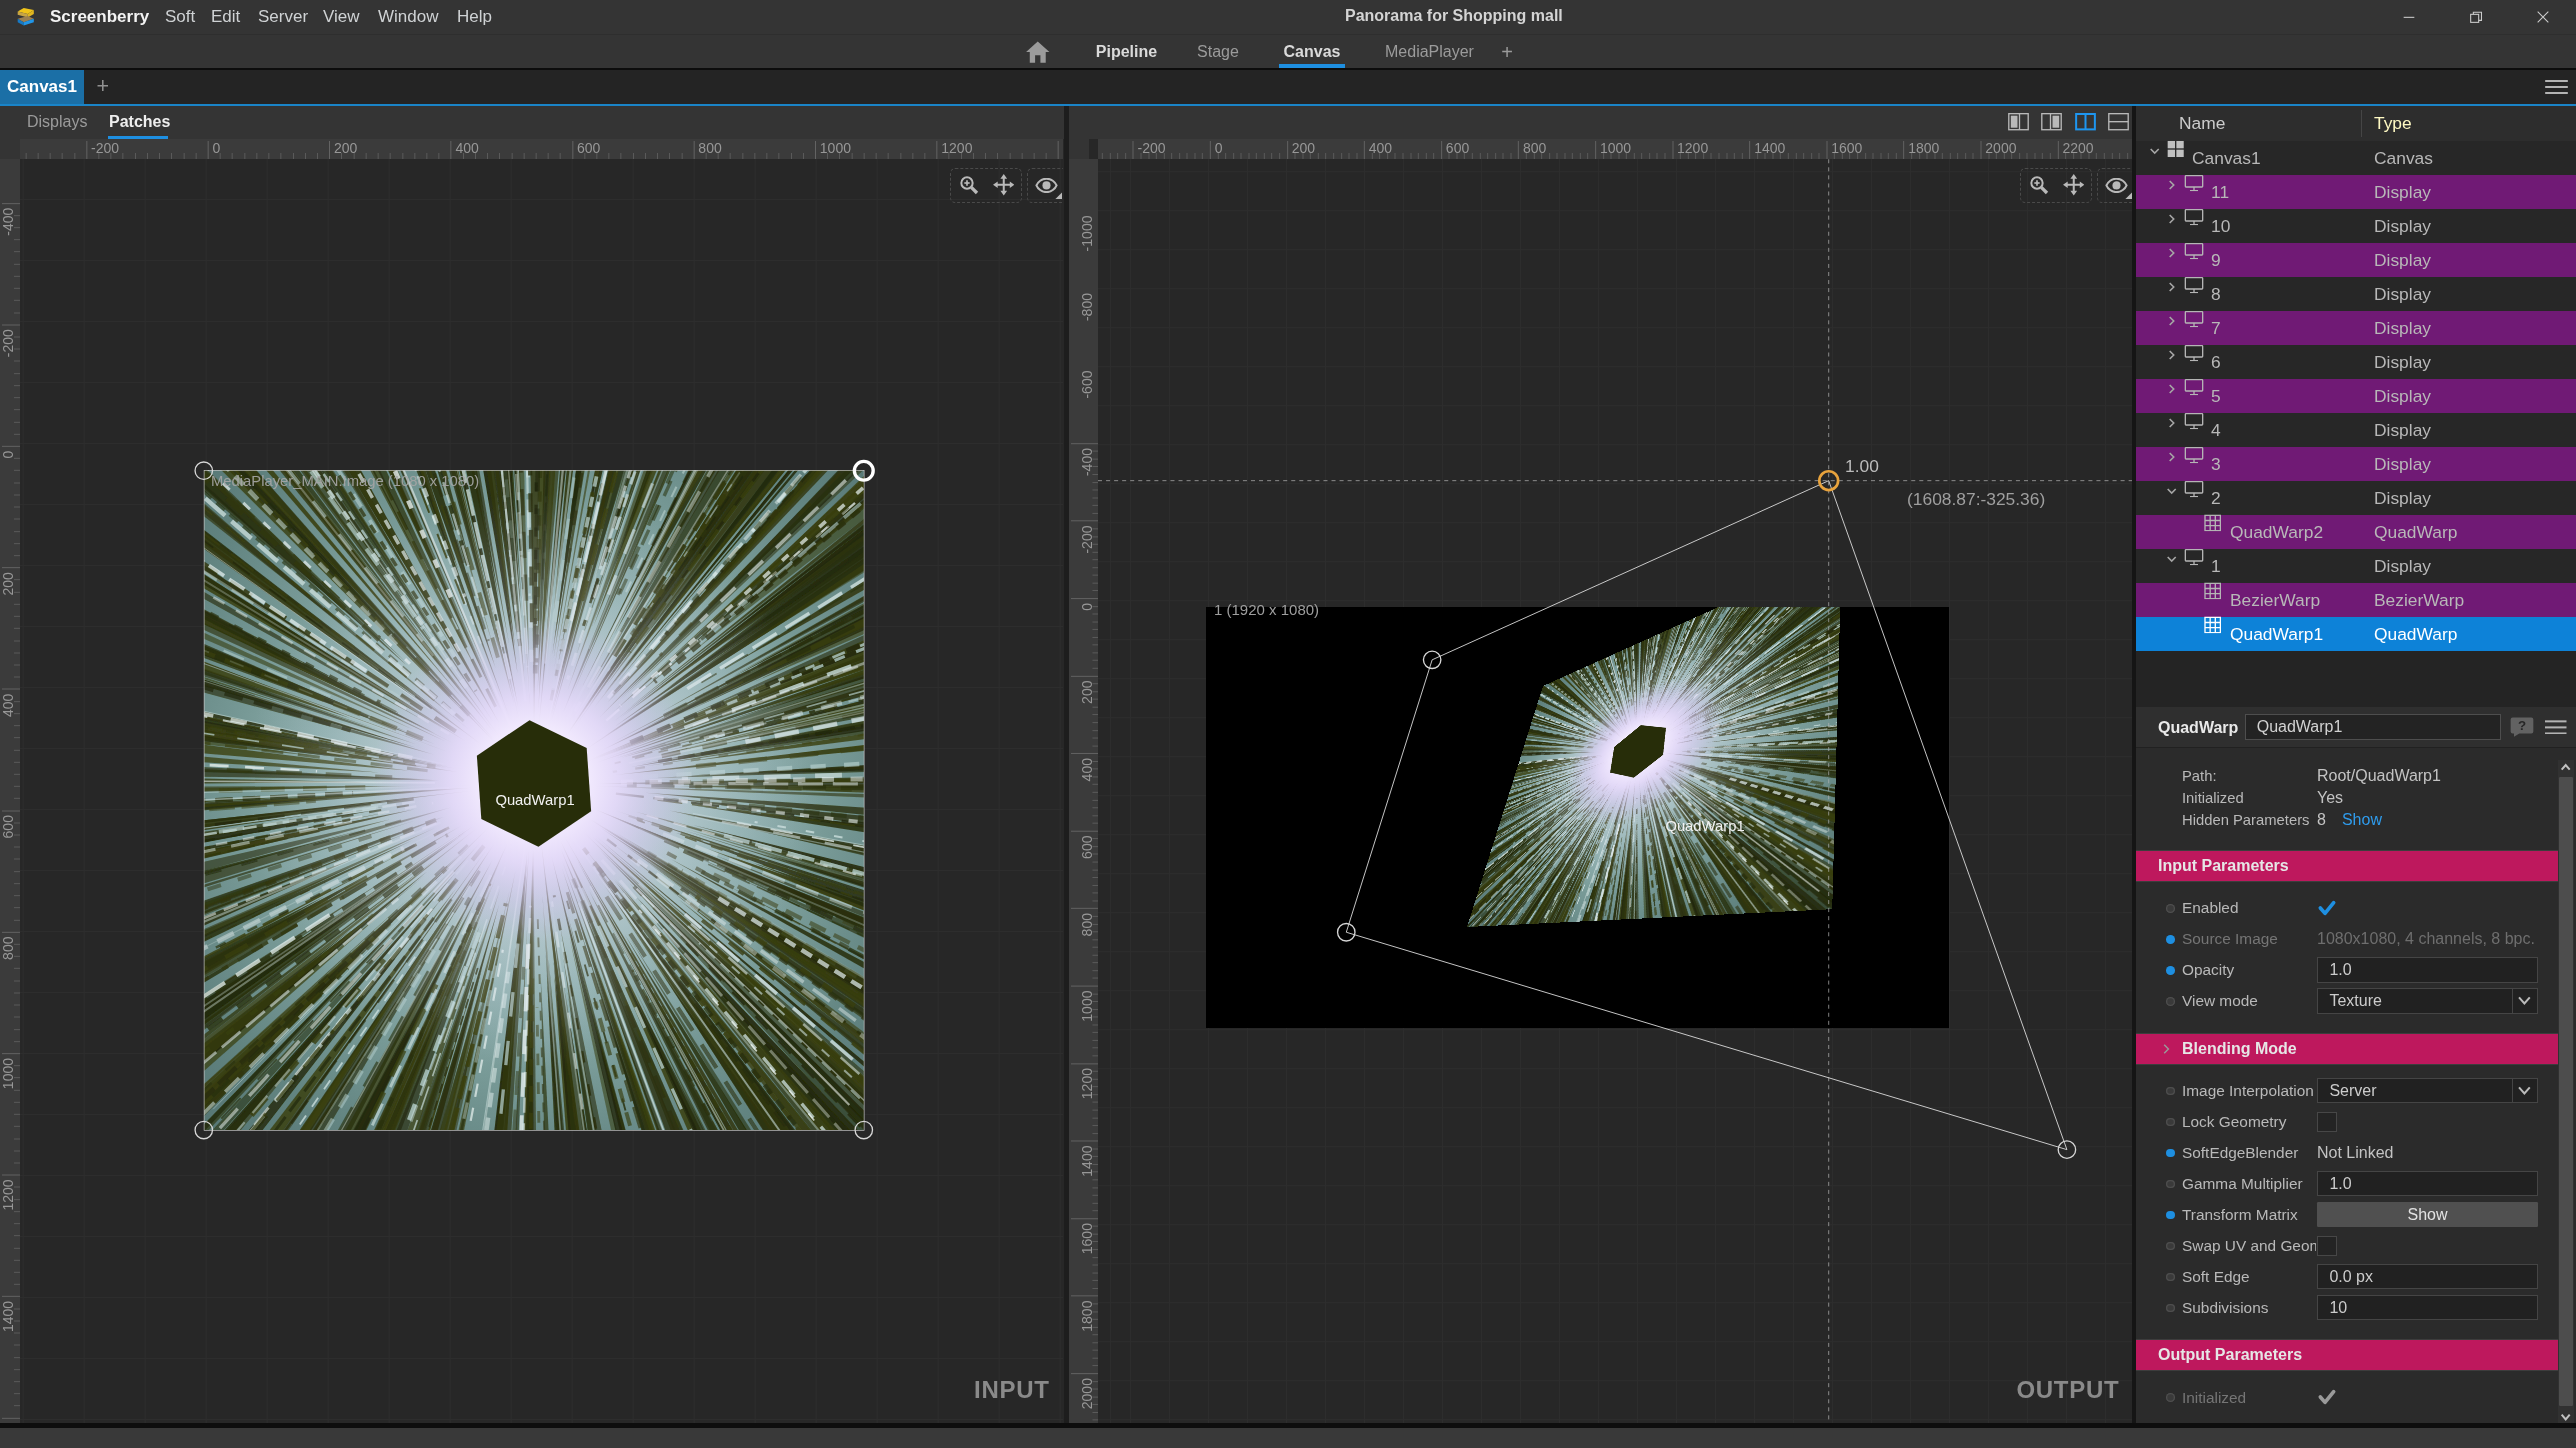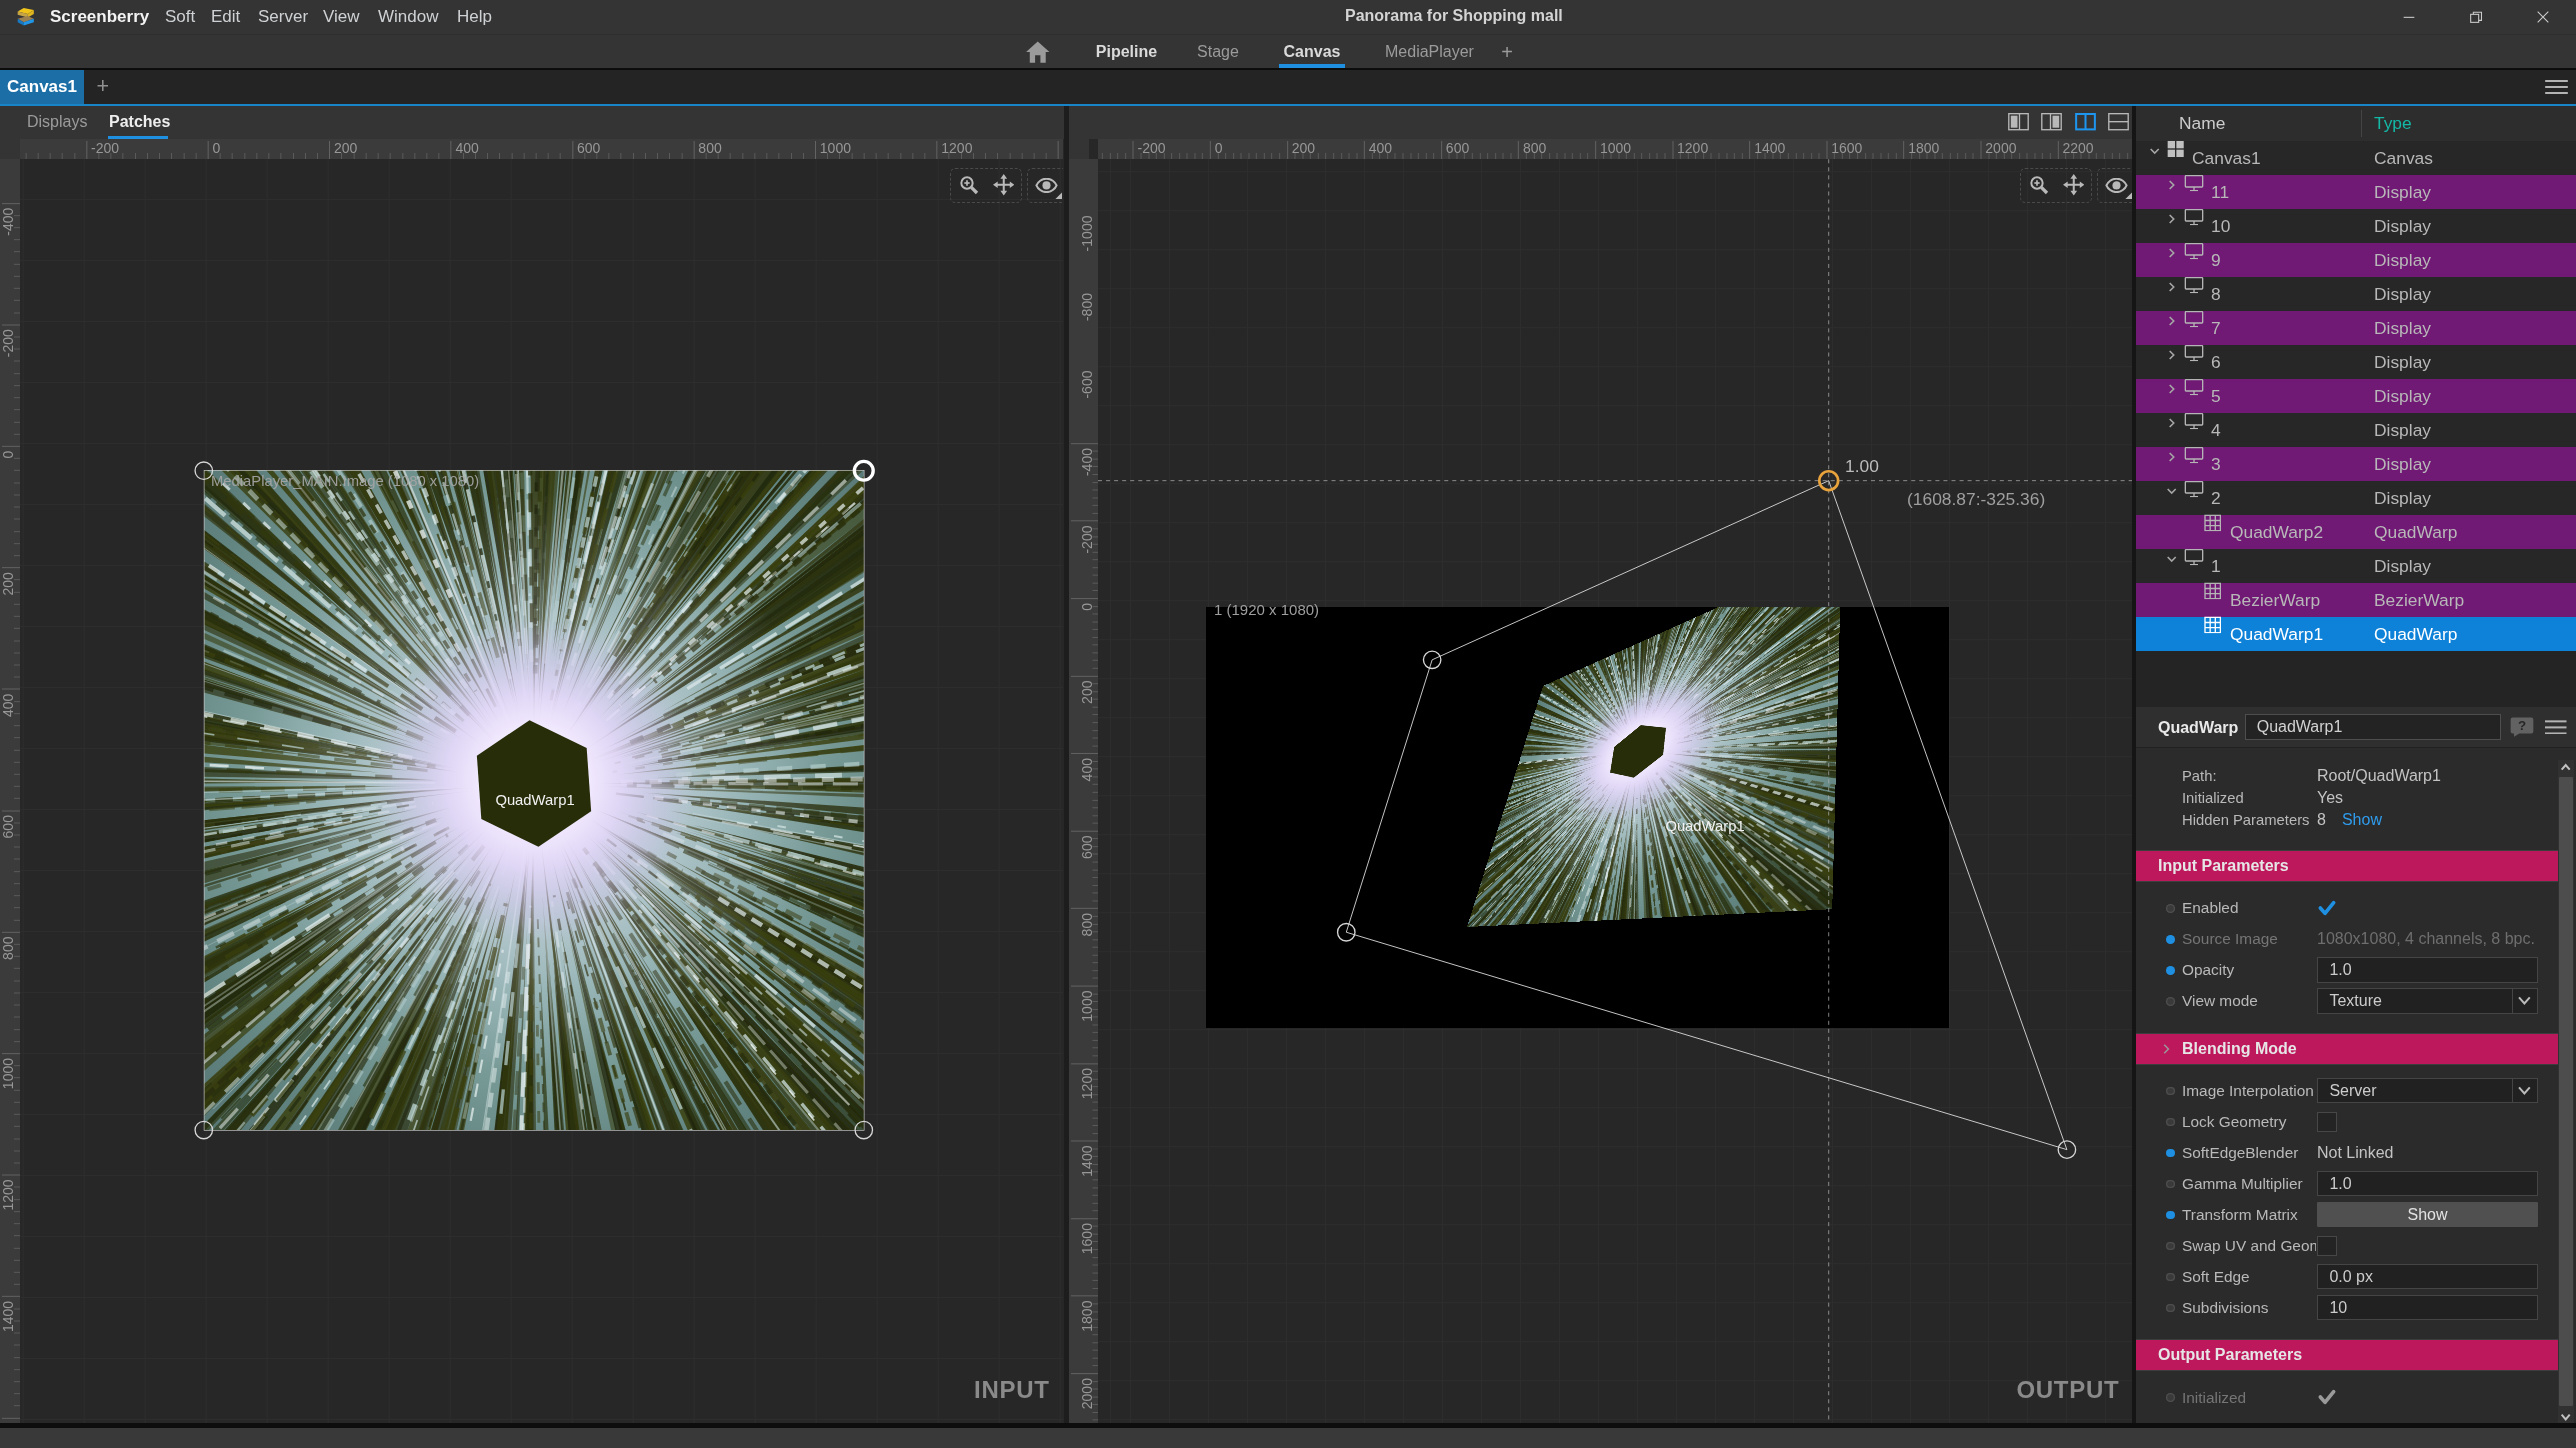--- a/index.html
+++ b/index.html
@@ -69,21 +69,21 @@
     transform-origin:0 0; transform:matrix3d(0.11774920,-0.15975378,0,-0.00046279,-0.17357665,0.24815946,0,-0.00026344,0,0,1,0,337,79,0,1); }
   #warp-wrap svg.sb { position:absolute; left:0; top:0; width:725px; height:725px; }
   #display-label { position:absolute; left:116px; top:442px; font-size:15px; color:#9e9e9e; }
   .handle-value { position:absolute; font-size:17.4px; color:#bcbcbc; white-space:nowrap; }
   .handle-coords { position:absolute; font-size:17.4px; color:#9f9f9f; white-space:nowrap; }
 
   
   #tree-panel { position:absolute; left:2136px; top:106px; width:440px; height:601px; background:#242424; }
   #tree-header { position:absolute; left:0; top:0; width:440px; height:35px; background:#2d2d2d; }
   #tree-header .col-name { position:absolute; left:43px; top:0; height:35px; line-height:35px; font-size:17.4px; color:#cccccc; }
-  #tree-header .col-type { position:absolute; left:238px; top:0; height:35px; line-height:35px; font-size:17.4px; color:#14b8a6; }
+  #tree-header .col-type { position:absolute; left:238px; top:0; height:35px; line-height:35px; font-size:17.4px; color:#fef9c3; }
   #tree-header .col-div { position:absolute; left:225px; top:4px; width:0.7px; height:27px; background:#454545; }
   #tree-rows { position:absolute; left:0; top:35px; width:440px; }
   .tree-row { position:relative; width:440px; height:34px; }
   .tree-row.odd { background:#272727; }
   .tree-row.even { background:#701a75; }
   .tree-row.selected { background:#0d82d8; }
   .tree-row .t-name { position:absolute; top:0; height:34px; line-height:34px; font-size:17.4px; color:#b8b8b8; }
   .tree-row .t-type { position:absolute; left:238px; top:0; height:34px; line-height:34px; font-size:17.4px; color:#b8b8b8; }
   .tree-row.selected .t-name, .tree-row.selected .t-type { color:#ffffff; }
   .tree-row.selected svg { stroke:#ffffff; }

